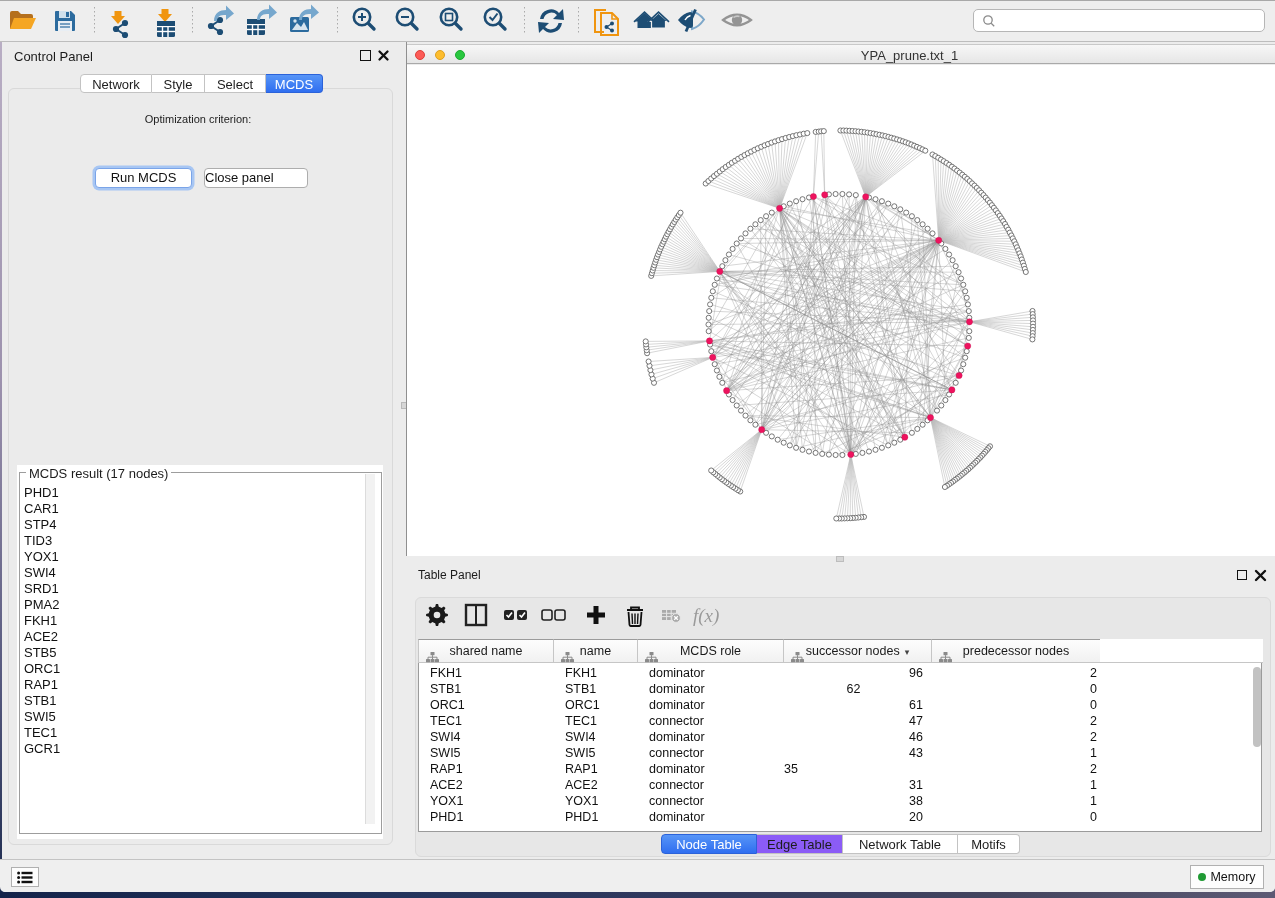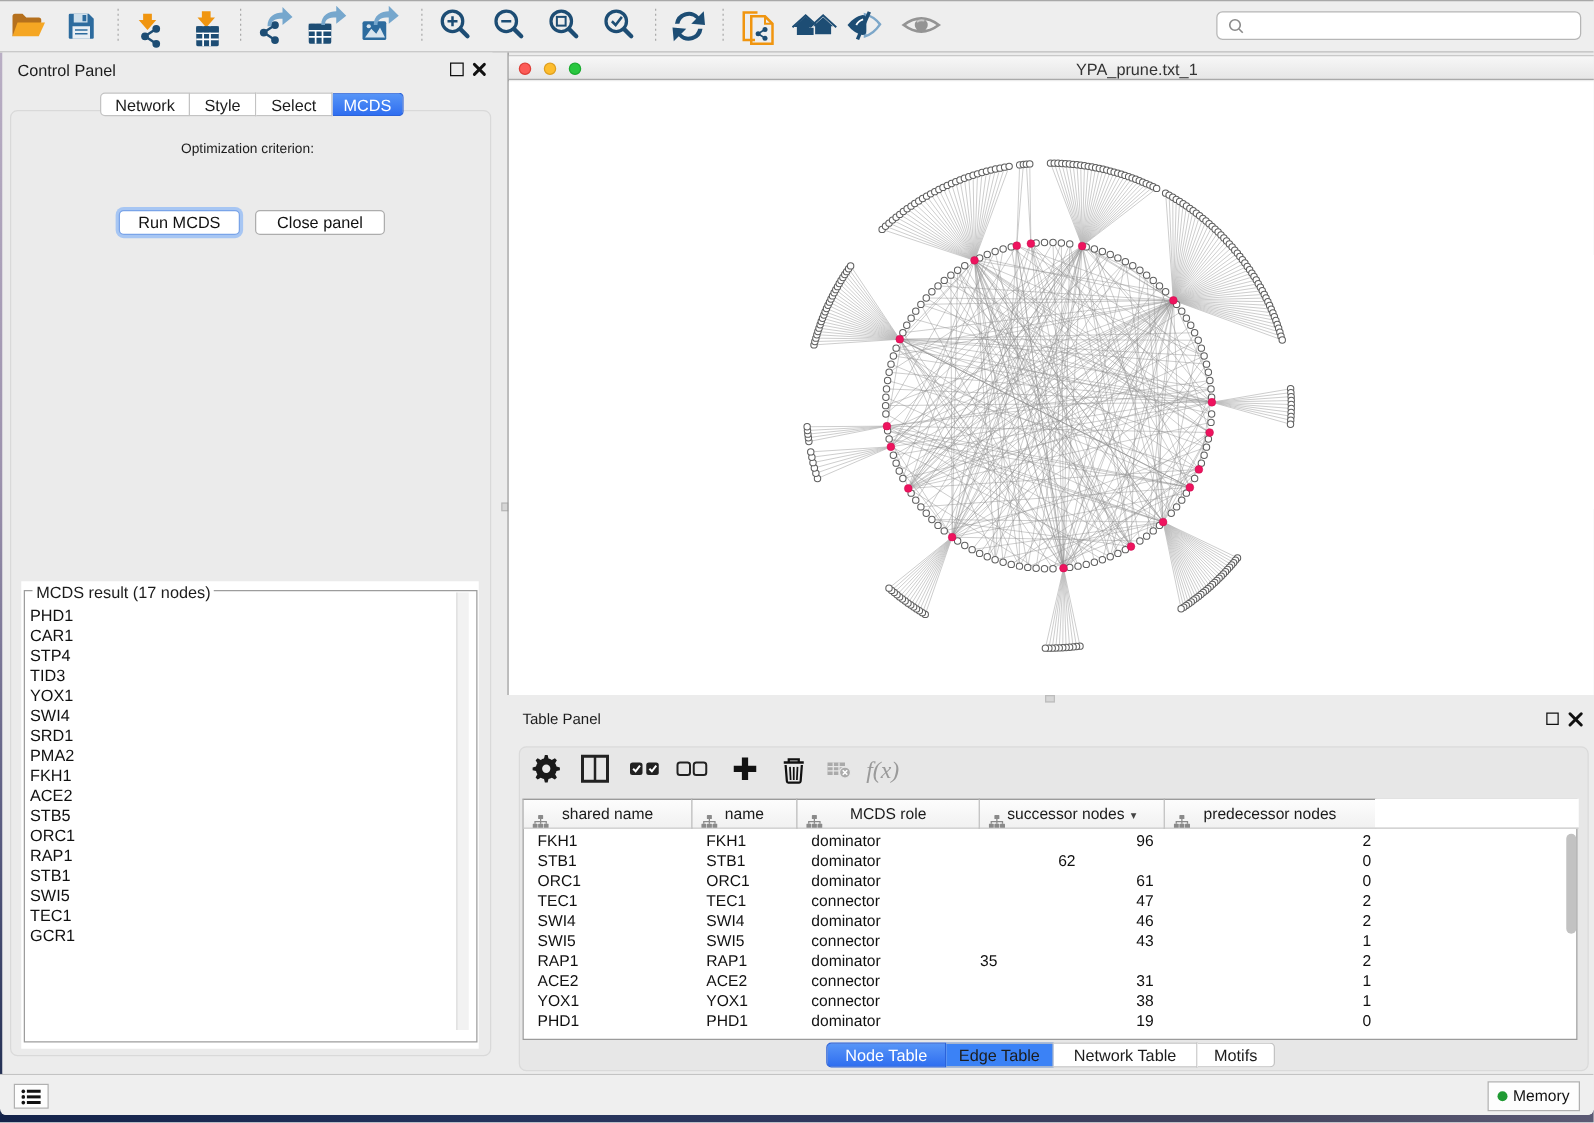--- a/index.html
+++ b/index.html
@@ -180,21 +180,21 @@
   <div class="abs" style="left:78px;top:32px;height:19px;display:flex;font-size:13px;line-height:19px;text-align:center;color:#1c1c1c">
     <div style="width:72px;background:#fff;border:1px solid #c3c3c3;border-radius:4px 0 0 4px">Network</div>
     <div style="width:53px;background:#fff;border:1px solid #c3c3c3;border-left:none">Style</div>
     <div style="width:61px;background:#fff;border:1px solid #c3c3c3;border-left:none">Select</div>
     <div style="width:57px;background:linear-gradient(#5795f7,#2f6ef0);border:1px solid #2b62d9;border-left:none;border-radius:0 4px 4px 0;color:#fff">MCDS</div>
   </div>
   <div class="abs" style="left:56px;top:71px;width:280px;text-align:center;font-size:11px;color:#1c1c1c">Optimization criterion:</div>
 
 
   <div class="abs" style="left:93px;top:126px;width:97px;height:20px;background:#fff;border:1px solid #7aa4e8;border-radius:4px;box-shadow:0 0 0 2.5px #a7c6f3;font-size:13px;line-height:18px;text-align:center;color:#111">Run MCDS</div>
-  <div class="abs" style="left:202px;top:126px;width:104px;height:20px;background:#fff;border:1px solid #adadad;border-radius:4px;font-size:13px;line-height:18px;text-align:center;color:#111">Close panel</div>
+  <div class="abs" style="left:202px;top:126px;width:104px;height:20px;background:#fff;border:1px solid #adadad;border-radius:4px;font-size:13px;line-height:18px;color:#111">Close panel</div>
 
   <div class="abs" style="left:15px;top:423px;width:366px;height:374px;background:#fff"></div>
   <div class="abs" style="left:17px;top:430px;width:363px;height:362px;border:1px solid #9d9d9d"></div>
   <div class="abs" style="left:24px;top:424px;background:#fff;padding:0 3px;font-size:13px;color:#1c1c1c">MCDS result (17 nodes)</div>
   <div class="abs" style="left:22px;top:443px;font-size:13px;line-height:16px;color:#111">PHD1<br>CAR1<br>STP4<br>TID3<br>YOX1<br>SWI4<br>SRD1<br>PMA2<br>FKH1<br>ACE2<br>STB5<br>ORC1<br>RAP1<br>STB1<br>SWI5<br>TEC1<br>GCR1</div>
   <div class="abs" style="left:363px;top:432px;width:10px;height:350px;background:#f2f2f2;border-left:1px solid #dcdcdc"></div>
 </div>
 
 <div class="abs" style="left:401px;top:402px;width:6px;height:7px;background:#d6d6d6;border:1px solid #b9b9b9"></div>
 
@@ -1194,29 +1194,29 @@
       <span class="abs" style="left:11px">YOX1</span>
       <span class="abs" style="left:146px">YOX1</span>
       <span class="abs" style="left:230px">connector</span>
       <span class="abs" style="left:365px;width:139px;text-align:right">38</span>
       <span class="abs" style="left:513px;width:165px;text-align:right">1</span>
     </div>
 <div class="abs" style="left:0;top:169px;width:843px;height:16px;font-size:12.5px;color:#111;line-height:16px">
       <span class="abs" style="left:11px">PHD1</span>
       <span class="abs" style="left:146px">PHD1</span>
       <span class="abs" style="left:230px">dominator</span>
-      <span class="abs" style="left:365px;width:139px;text-align:right">19</span>
+      <span class="abs" style="left:365px;width:139px;text-align:right">20</span>
       <span class="abs" style="left:513px;width:165px;text-align:right">0</span>
     </div>
 <div class="abs" style="left:834px;top:27px;width:8px;height:80px;background:#c2c2c2;border-radius:4px"></div>
 </div>
 
 <div class="abs" style="left:661px;top:834px;height:20px;display:flex;font-size:13px;line-height:20px;text-align:center;color:#1c1c1c">
   <div style="width:96px;background:linear-gradient(#5795f7,#2f6ef0);border:1px solid #2b62d9;border-radius:4px 0 0 4px;color:#fff">Node Table</div>
-  <div style="width:86px;background:#3b82f6;border:1px solid #c3c3c3;border-left:none">Edge Table</div>
+  <div style="width:86px;background:#8b5cf6;border:1px solid #c3c3c3;border-left:none">Edge Table</div>
   <div style="width:115px;background:#fff;border:1px solid #c3c3c3;border-left:none">Network Table</div>
   <div style="width:62px;background:#fff;border:1px solid #c3c3c3;border-left:none;border-radius:0 4px 4px 0">Motifs</div>
 </div>
 
 <div class="abs" style="left:0;top:859px;width:1275px;height:33px;background:#efefef;border-top:1px solid #c3c3c3;border-radius:0 0 5px 5px"></div>
 <div class="abs" style="left:11px;top:867px;width:28px;height:20px;background:#fdfdfd;border:1px solid #b0b0b0">
   <svg width="16" height="13" viewBox="0 0 16 13" style="position:absolute;left:5px;top:3px">
       <g fill="#111">
         <circle cx="1.6" cy="2" r="1.5"></circle>
         <circle cx="1.6" cy="6.5" r="1.5"></circle>

